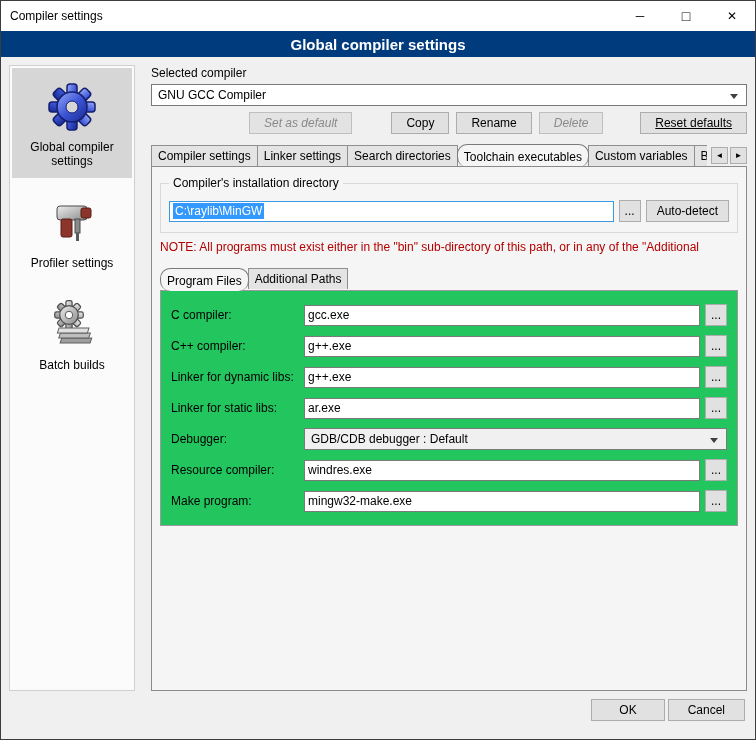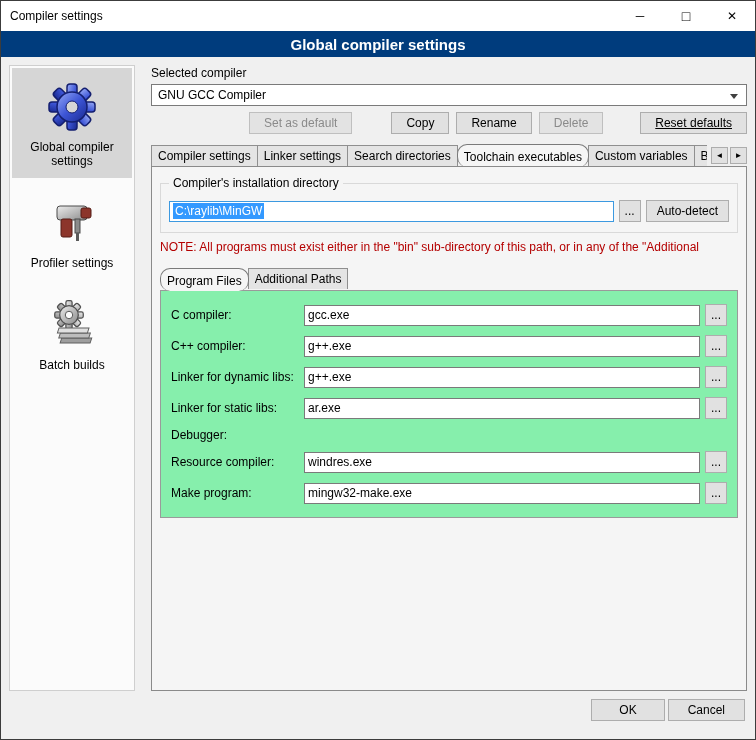--- a/index.html
+++ b/index.html
@@ -61,21 +61,21 @@
   .combo-arrow {
     position:absolute; right:8px; top:9px; width:0; height:0;
     border-left:4px solid transparent; border-right:4px solid transparent;
     border-top:5px solid #404040;
   }
   .btnrow { display:flex; gap:7px; margin-top:6px; }
   .btn {
     height:22px; border:1px solid #adadad; background:#e1e1e1;
     font:inherit; padding:0 14px; white-space:nowrap; cursor:default;
   }
-  .btn.disabled { color:#8a8a8a; border-color:#bfbfbf; background:#e3e3e3; }
+  .btn.disabled { color:#8a8a8a; border-color:#bfbfbf; background:#e3e3e3;font-style:italic; }
   .btn.offset { margin-left:98px; }
   .btn.push-right { margin-left:auto;text-decoration:underline; }
   .btn.small { width:22px; padding:0; flex:0 0 auto; }
   
   .tabstrip { display:flex; align-items:flex-end; margin-top:10px; position:relative; z-index:2; }
   .tabs { display:flex; flex:1; overflow:hidden; align-items:flex-end; min-width:0; }
   .tab {
     border:1px solid #8f8f8f; border-bottom:none; background:#e4e4e4;
     padding:3px 6px; white-space:nowrap; flex:0 0 auto; cursor:default;
   }
@@ -104,21 +104,21 @@
   }
   .textinput.focused { border-color:#3c99e0; }
   .sel-text { background:#3399ff; color:#fff; padding:1px 2px; }
   .autodetect { padding:0 10px; }
   .note {
     color:#b40000; margin:7px 0 10px; white-space:nowrap; overflow:hidden; flex:0 0 auto;
   }
   
   .subtabs { display:flex; align-items:flex-start; position:relative; z-index:2; margin-top:4px; }
   .subpanel {
-    border:1px solid #9a9a9a; background:#86efac;
+    border:1px solid #9a9a9a; background:#22c55e;
     padding:13px 10px; display:flex; flex-direction:column; gap:9px; flex:0 0 auto;
   }
   .frow { display:flex; align-items:center; gap:5px; }
   .flabel { width:128px; flex:0 0 auto; }
   .combo.gray { background:#f0f0f0; flex:1; }
   
   .footer {
     flex:0 0 auto; height:40px;
     display:flex; justify-content:flex-end; align-items:flex-start;
     gap:3px; padding:0 10px 9px;
@@ -289,20 +289,24 @@
           <div class="frow">
             <span class="flabel">Linker for static libs:</span>
             <div class="textinput">
               <span>ar.exe</span>
             </div>
             <button class="btn small">...</button>
           </div>
 
           <div class="frow">
             <span class="flabel">Debugger:</span>
+            <div class="combo gray">
+              <span>GDB/CDB debugger : Default</span>
+              <span class="combo-arrow"></span>
+            </div>
           </div>
 
           <div class="frow">
             <span class="flabel">Resource compiler:</span>
             <div class="textinput">
               <span>windres.exe</span>
             </div>
             <button class="btn small">...</button>
           </div>
 

